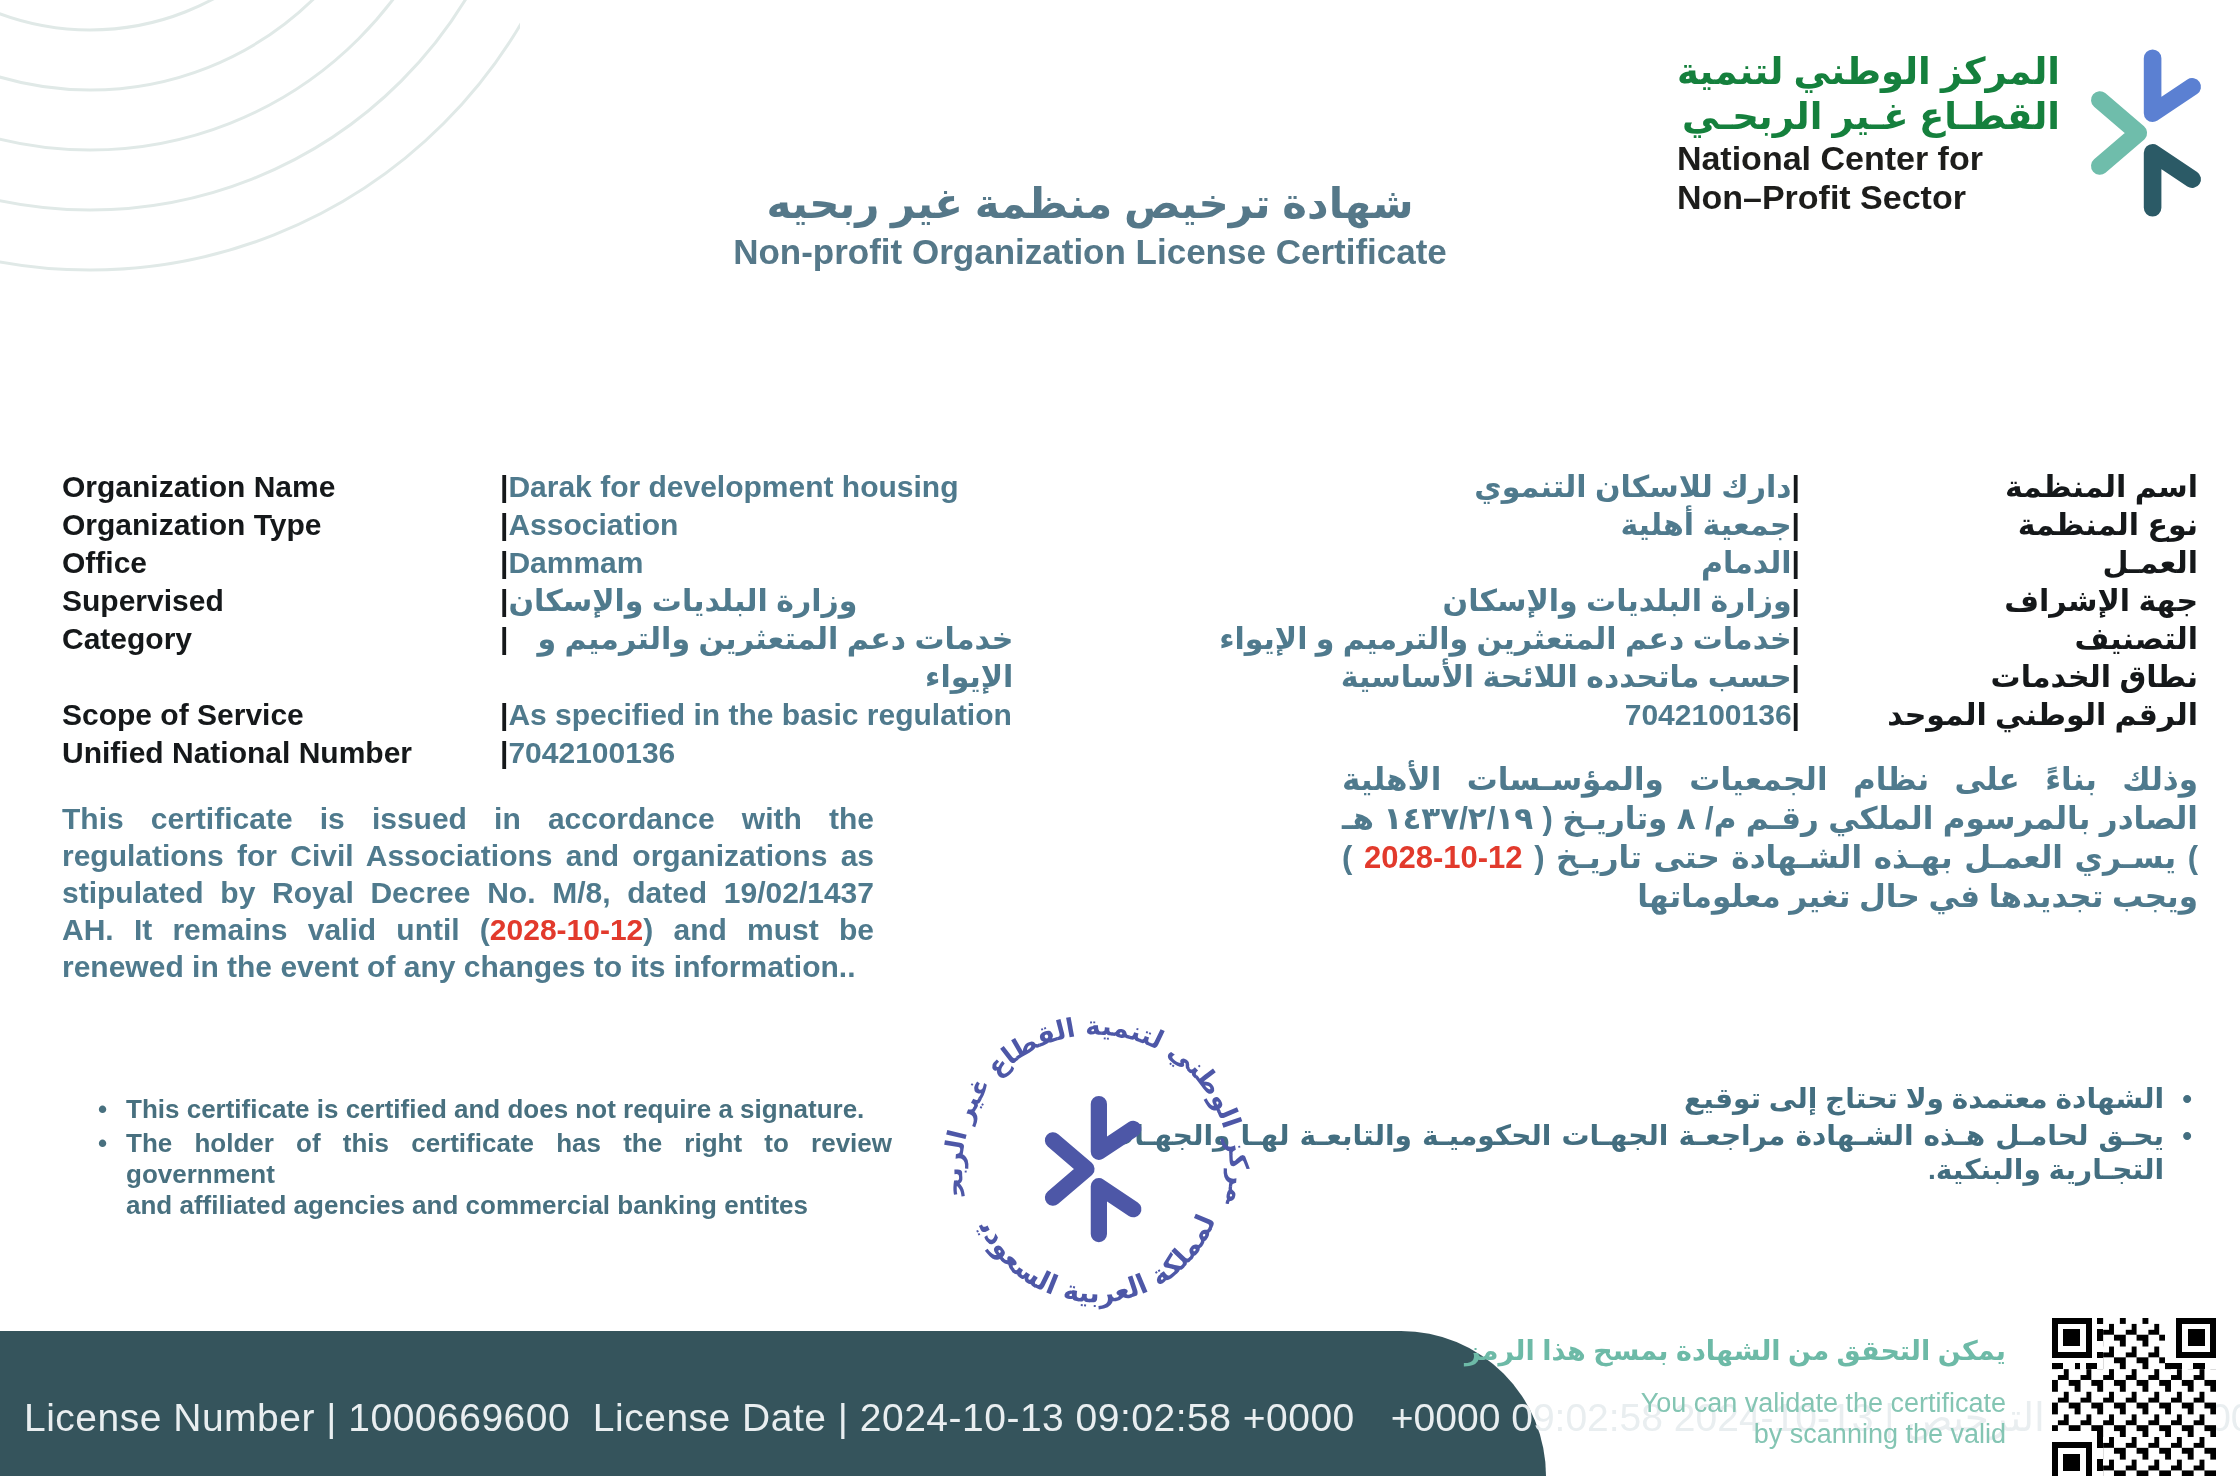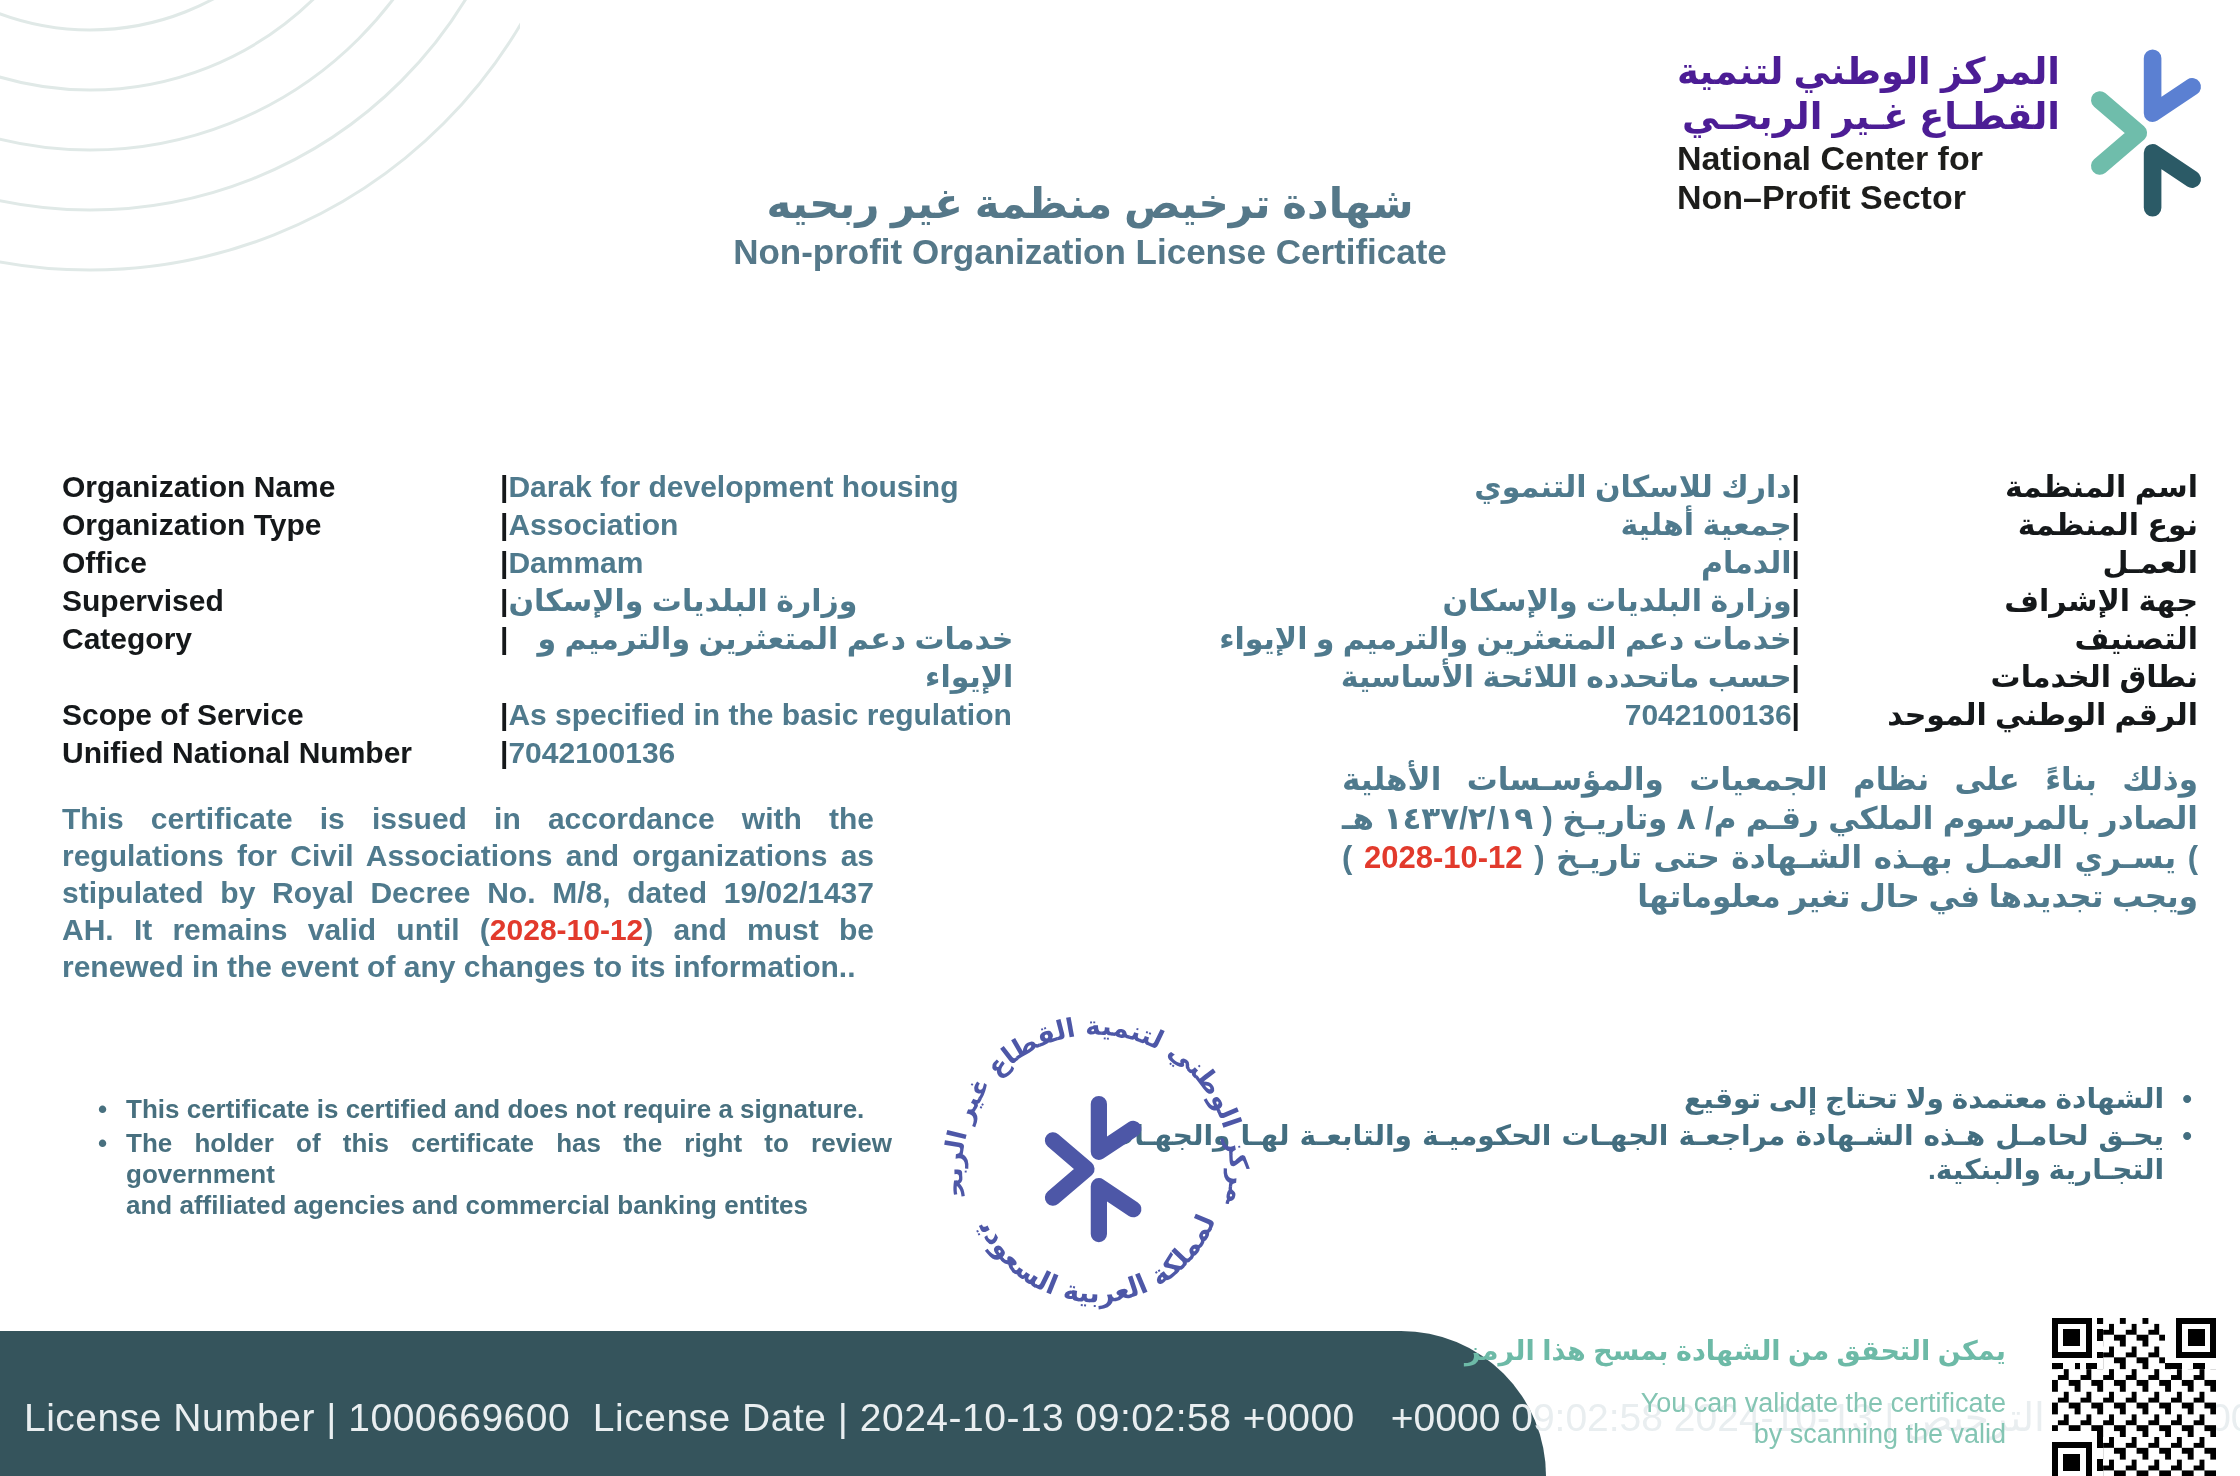--- a/index.html
+++ b/index.html
@@ -6,21 +6,21 @@
   html,body { width:2240px; height:1476px; }
   body { font-family:"Liberation Sans","DejaVu Sans",sans-serif; background:#ffffff; }
   .page { position:relative; width:2240px; height:1476px; overflow:hidden; background:#ffffff; }
 
   
   .arcs { position:absolute; top:0; left:0; }
 
   
   .logo-block { position:absolute; top:44px; right:28px; display:flex; align-items:center; gap:20px; }
   .logo-text { text-align:right; }
-  .logo-ar { font-size:37px; font-weight:bold; color:#4c1d95; line-height:45px; direction:rtl; }
+  .logo-ar { font-size:37px; font-weight:bold; color:#15803d; line-height:45px; direction:rtl; }
   .logo-en { font-size:34px; font-weight:bold; color:#1d1d1b; line-height:39px; text-align:left; }
 
   
   .title-block { position:absolute; top:178px; left:0; width:2180px; text-align:center; }
   .title-ar { font-size:42px; font-weight:bold; color:#557889; direction:rtl; line-height:52px; }
   .title-en { font-size:35px; font-weight:bold; color:#557889; line-height:44px; }
 
   
   .fields-en { position:absolute; top:468px; left:62px; width:1050px; }
   .fields-ar { position:absolute; top:468px; right:42px; width:1160px; direction:rtl; }

